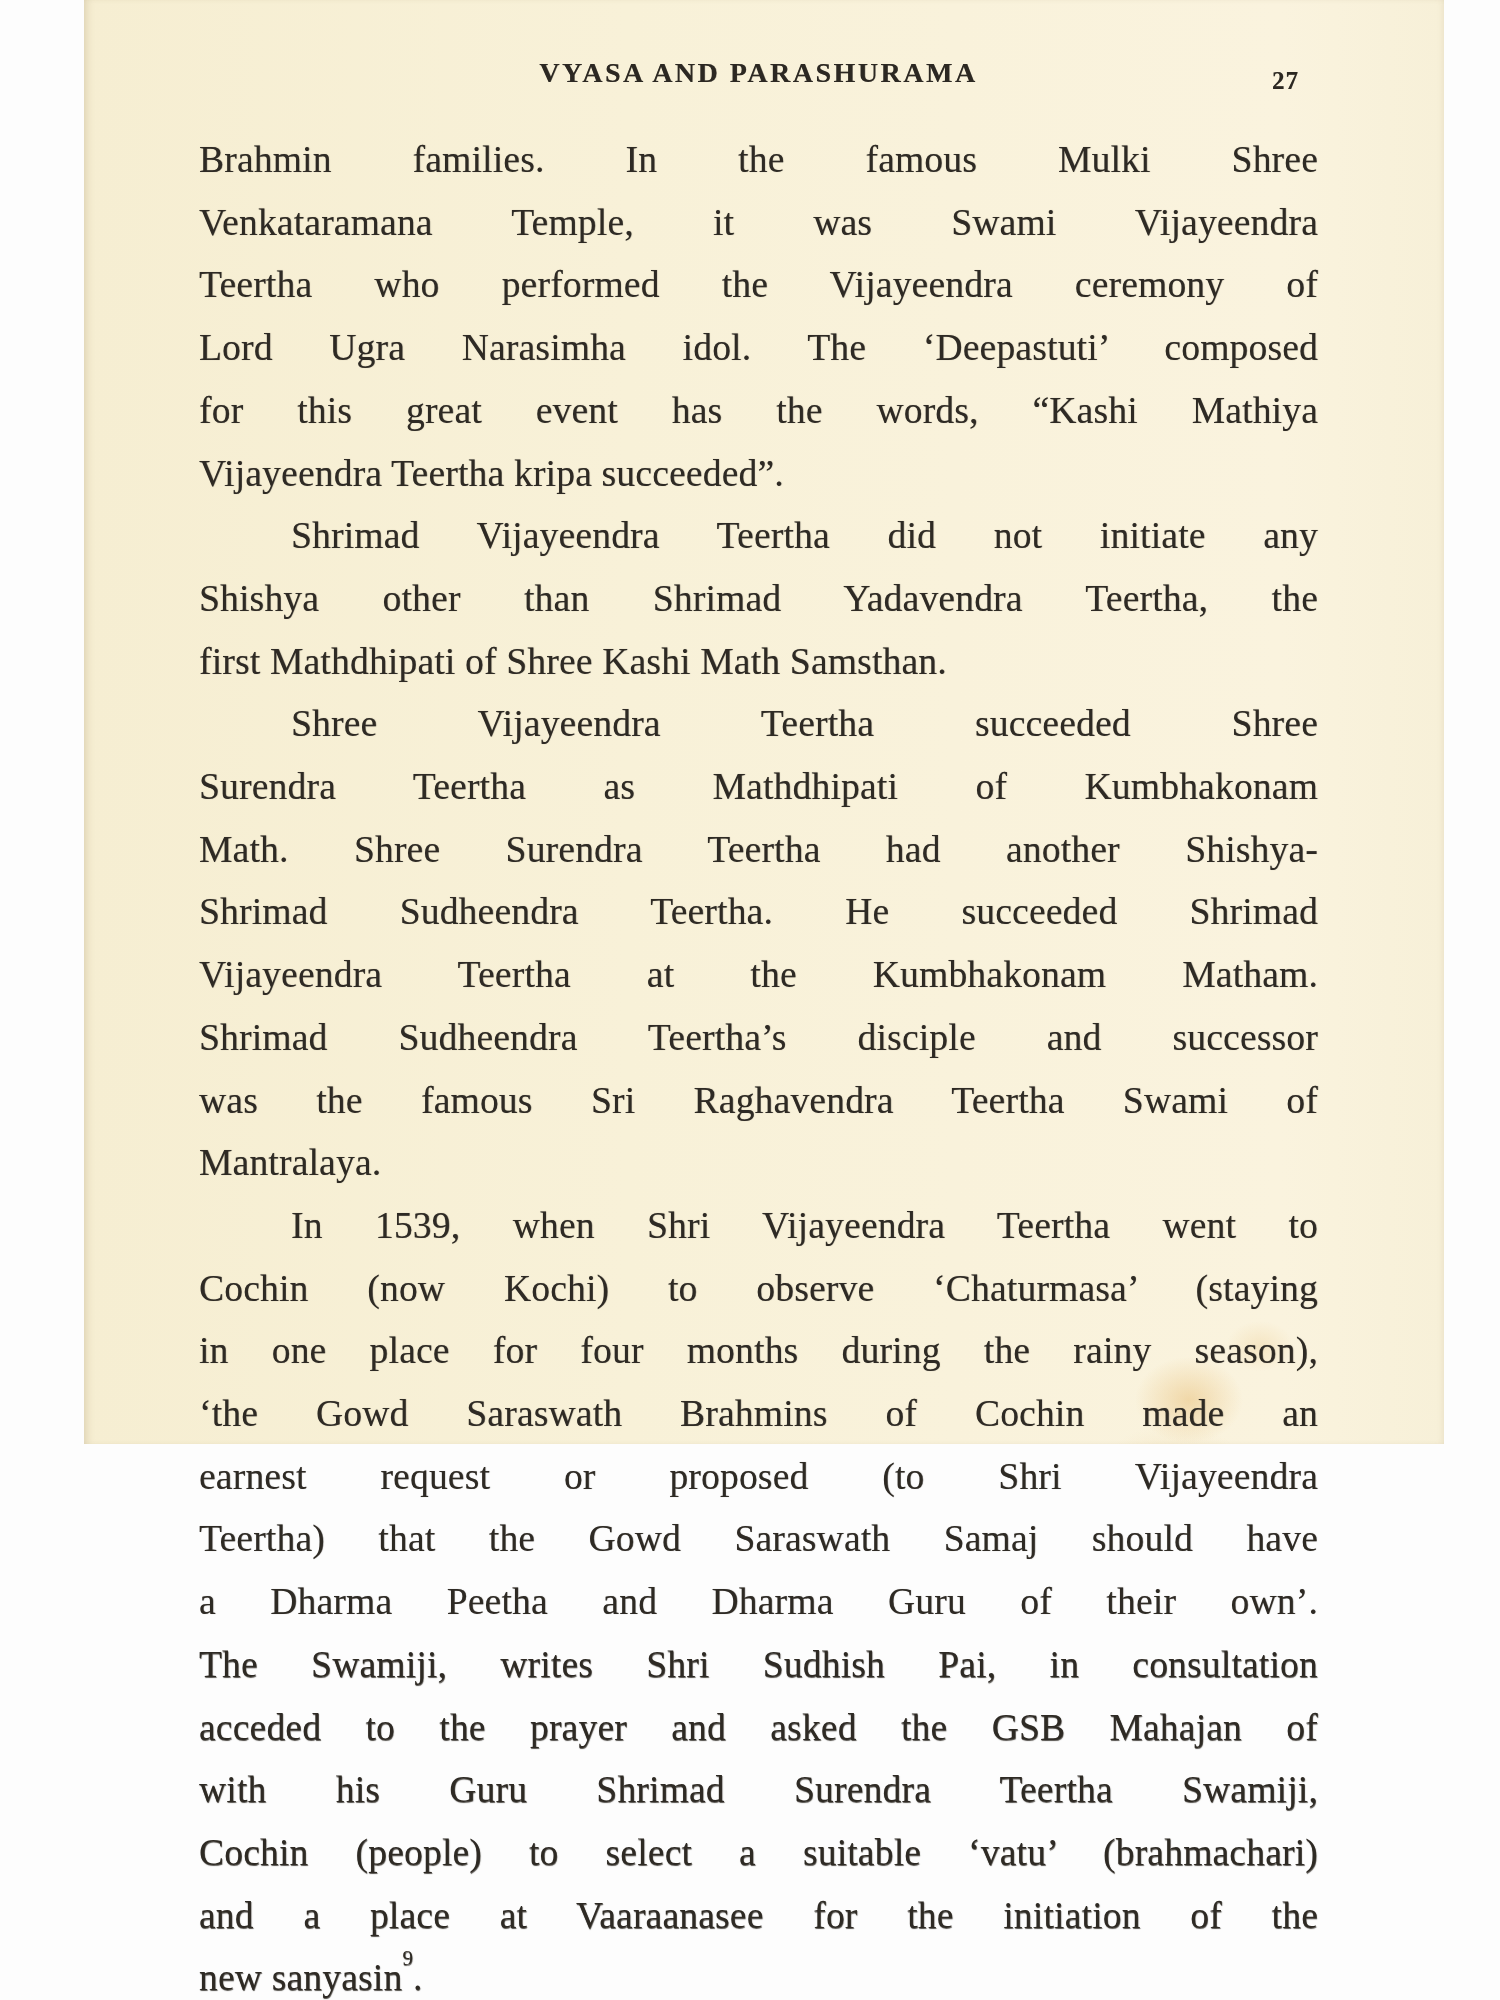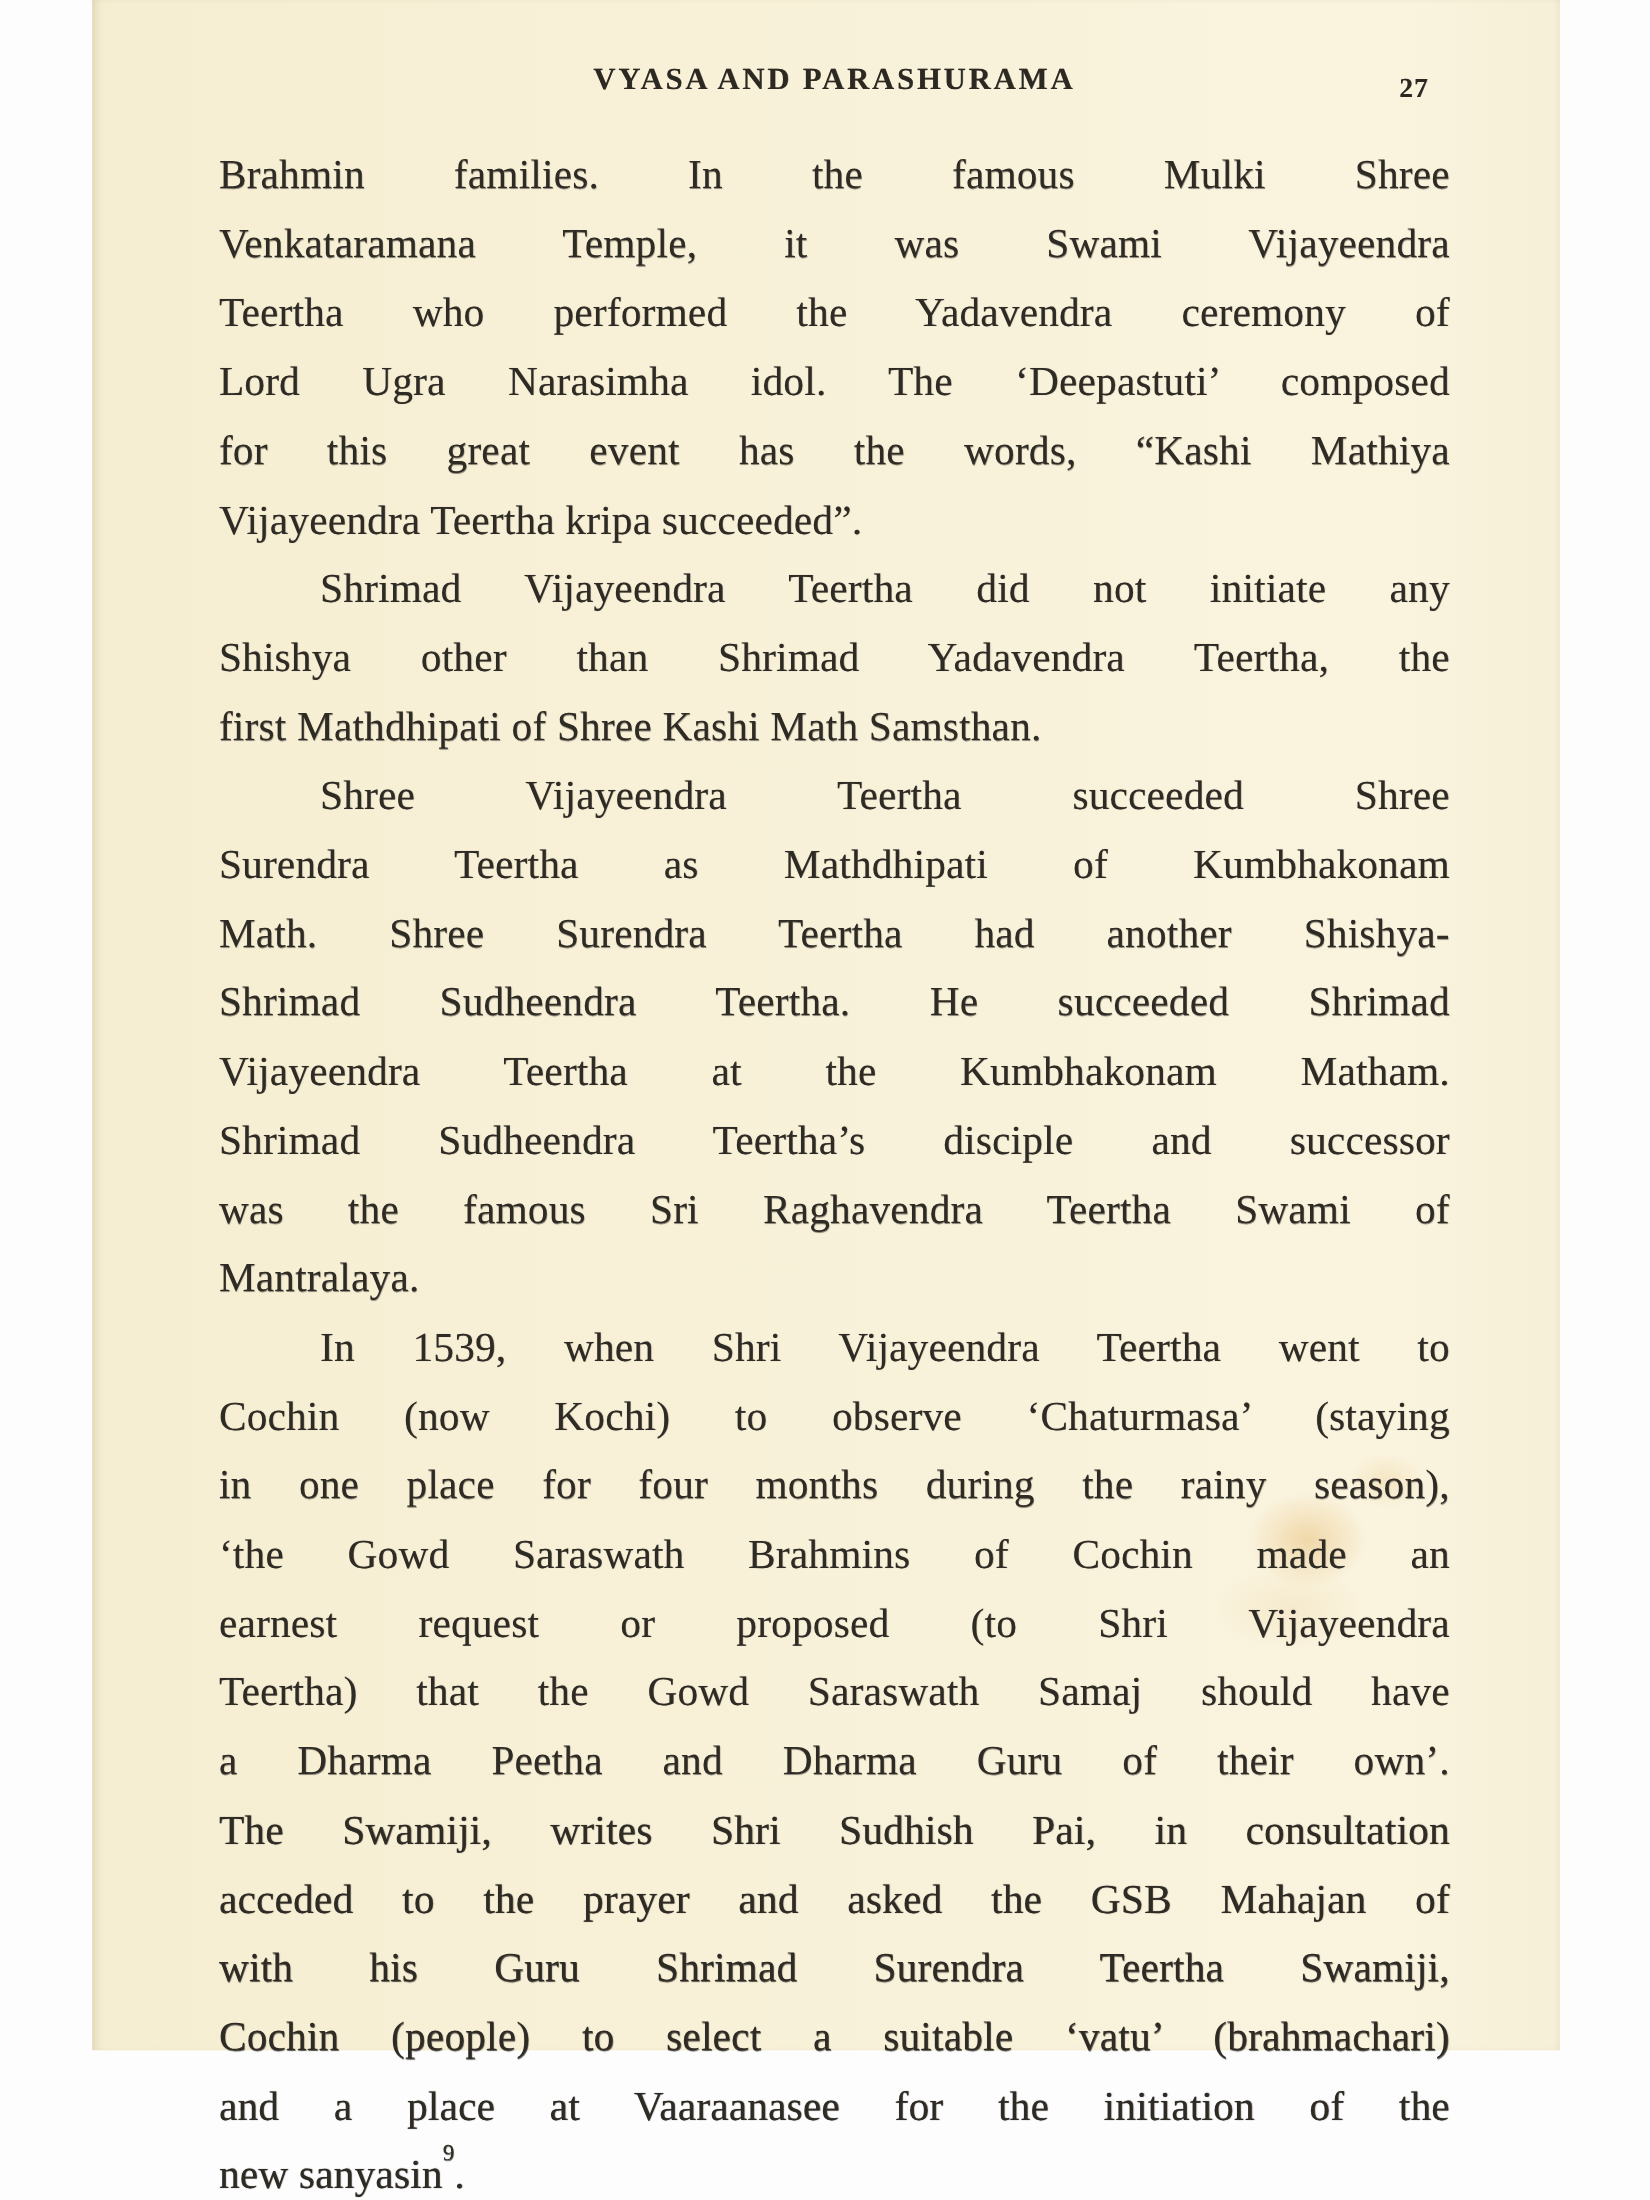--- a/index.html
+++ b/index.html
@@ -10,28 +10,29 @@
     background: #fdfdfd;
     overflow: hidden;
     font-family: "Liberation Serif", "DejaVu Serif", serif;
   }
   
   .page {
     position: absolute;
     left: 84px;
     top: 0;
     width: 1334px;
-    height: 1864px;
+    height: 1444px;
     background:
       radial-gradient(75px 60px at 1105px 1400px, rgba(220,158,56,0.32), rgba(220,158,56,0) 72%),
       radial-gradient(48px 36px at 1176px 1346px, rgba(226,176,86,0.20), rgba(226,176,86,0) 70%),
       radial-gradient(90px 50px at 1090px 1462px, rgba(216,170,80,0.12), rgba(216,170,80,0) 75%),
       linear-gradient(90deg, #f6eed2 0%, #f8f1d8 40%, #faf3de 88%, #f7f0d8 100%);
     box-shadow: inset 7px 0 9px -5px rgba(150,128,88,0.28),
                 inset -4px 0 7px -4px rgba(150,128,88,0.18);
+    padding-left: 26px;
   }
   .running-header {
     position: absolute;
     left: 115px;
     top: 57px;
     width: 1119px;
     text-align: center;
     font-weight: 700;
     font-size: 28px;
     line-height: 32px;
@@ -84,21 +85,21 @@
   <div class="page">
 
     <div class="running-header">VYASA AND PARASHURAMA</div>
     <div class="page-number">27</div>
 
     <div class="body-text">
 
       <div>
         <div class="line">Brahmin families. In the famous Mulki Shree</div>
         <div class="line">Venkataramana Temple, it was Swami Vijayeendra</div>
-        <div class="line">Teertha who performed the Yadavendra ceremony of</div>
+        <div class="line">Teertha who performed the Vijayeendra ceremony of</div>
         <div class="line">Lord Ugra Narasimha idol. The ‘Deepastuti’ composed</div>
         <div class="line">for this great event has the words, “Kashi Mathiya</div>
         <div class="line parend">Vijayeendra Teertha kripa succeeded”.</div>
       </div>
 
       <div>
         <div class="line indent">Shrimad Vijayeendra Teertha did not initiate any</div>
         <div class="line">Shishya other than Shrimad Yadavendra Teertha, the</div>
         <div class="line parend">first Mathdhipati of Shree Kashi Math Samsthan.</div>
       </div>

